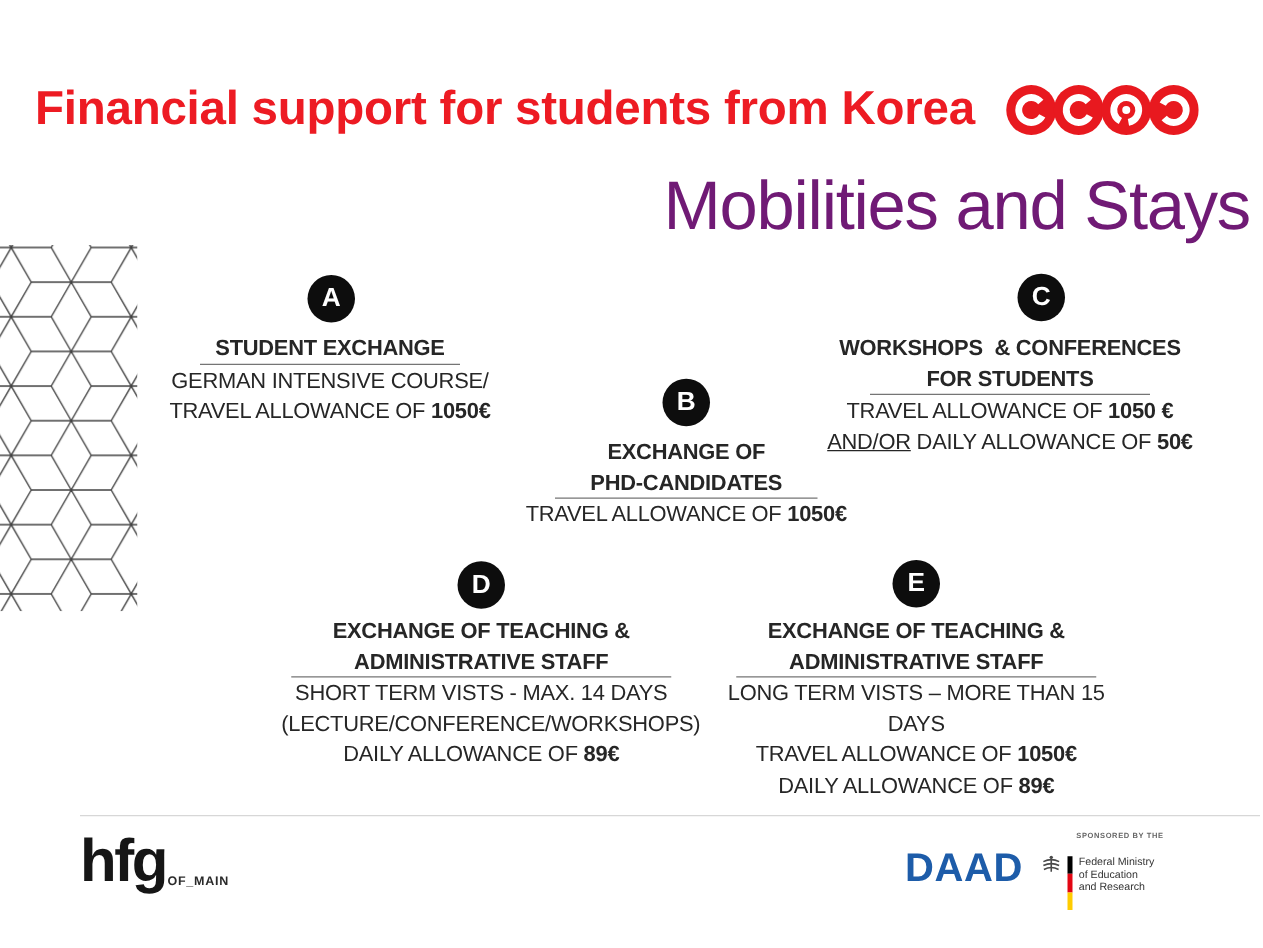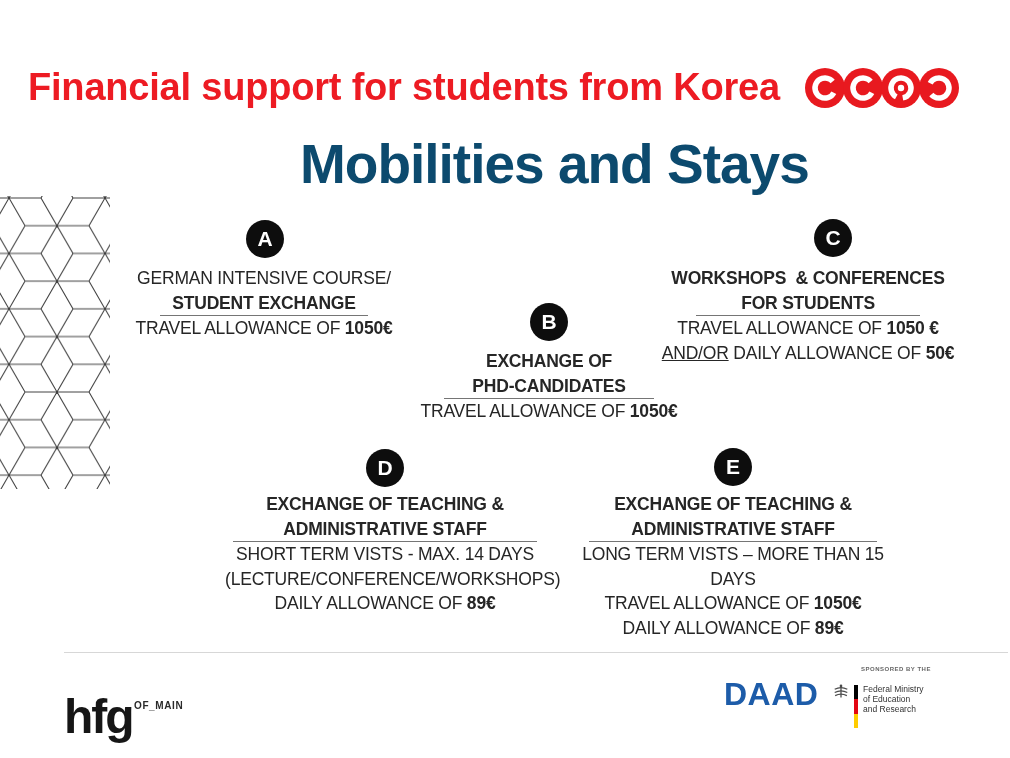--- a/index.html
+++ b/index.html
@@ -8,22 +8,22 @@
     font-family:"Liberation Sans", sans-serif;overflow:hidden;
   }
   .abs{position:absolute;}
   
   .red-title{
     left:28px;top:66px;font-size:38px;font-weight:700;color:#ed1b23;
     letter-spacing:-0.2px;white-space:nowrap;
   }
   
   .main-title{
-    left:300px;top:132px;width:700px;text-align:left;
-    font-size:55px;font-weight:700;color:#0c4a6e;letter-spacing:-1px;white-space:nowrap;
+    left:300px;top:132px;width:700px;text-align:right;
+    font-size:55px;font-weight:400;color:#701a75;letter-spacing:-1px;white-space:nowrap;
   }
   
   .badge{
     width:38px;height:38px;border-radius:50%;background:#0d0d0d;color:#fff;
     font-weight:700;font-size:21px;text-align:center;line-height:38px;position:absolute;
   }
   
   .tblock{
     position:absolute;text-align:center;font-size:17.5px;line-height:24.6px;
     color:#262626;letter-spacing:-0.2px;
@@ -32,21 +32,21 @@
   .h-top{font-weight:700;}
   .h-top:empty{display:none;}
   .h-under{
     display:inline-block;font-weight:700;border-bottom:1.6px solid #757575;
     padding-bottom:1px;
   }
   .tblock b{font-weight:700;}
   .useg{text-decoration:underline;}
   
   .footer-line{left:64px;top:652px;width:944px;height:1px;background:#d7d7d7;}
-  .hfg-text{left:64px;top:689px;font-size:48px;font-weight:800;letter-spacing:-2px;color:#161616;}
+  .hfg-text{left:64px;top:662px;font-size:48px;font-weight:800;letter-spacing:-2px;color:#161616;}
   .hfg-suffix{left:134px;top:700px;font-size:10px;font-weight:700;letter-spacing:0.6px;color:#2a2a2a;}
   .daad-text{left:724px;top:676px;font-size:32px;font-weight:800;letter-spacing:0.5px;color:#1d5ca9;}
   .sponsored{left:861px;top:666px;font-size:6px;font-weight:600;letter-spacing:0.5px;color:#666;}
   .flag{left:854px;top:685px;width:3.5px;height:43px;}
   .flag div{width:100%;height:14.33px;}
   .ministry{left:863px;top:685px;font-size:8.5px;line-height:9.8px;font-weight:400;color:#333;text-align:left;}
 </style>
 </head>
 <body>
 
@@ -90,22 +90,22 @@
   <rect x="0" y="0" width="110" height="293" fill="url(#rhombille)"></rect>
 </svg>
 
 <div class="badge" style="left:246px;top:220px">A</div>
 <div class="badge" style="left:530px;top:303px">B</div>
 <div class="badge" style="left:814px;top:219px">C</div>
 <div class="badge" style="left:366px;top:449px">D</div>
 <div class="badge" style="left:714px;top:448px">E</div>
 
 <div class="tblock" style="left:134px;top:266px;width:260px">
+  <div class="tline"><span class="h-under tline" style="padding:0 12px">STUDENT EXCHANGE</span></div>
   <div class="tline"><span>GERMAN INTENSIVE COURSE/</span><b></b></div>
-  <div class="tline"><span class="h-under tline" style="padding:0 12px">STUDENT EXCHANGE</span></div>
   <div class="tline"><span>TRAVEL ALLOWANCE OF </span><b>1050€</b></div>
 </div>
 
 <div class="tblock" style="left:414px;top:349px;width:270px">
   <div class="h-top tline">EXCHANGE OF</div>
   <div class="tline"><span class="h-under tline" style="padding:0 28px">PHD-CANDIDATES</span></div>
   <div class="tline"><span>TRAVEL ALLOWANCE OF </span><b>1050€</b></div>
 </div>
 
 <div class="tblock" style="left:658px;top:266px;width:300px">

